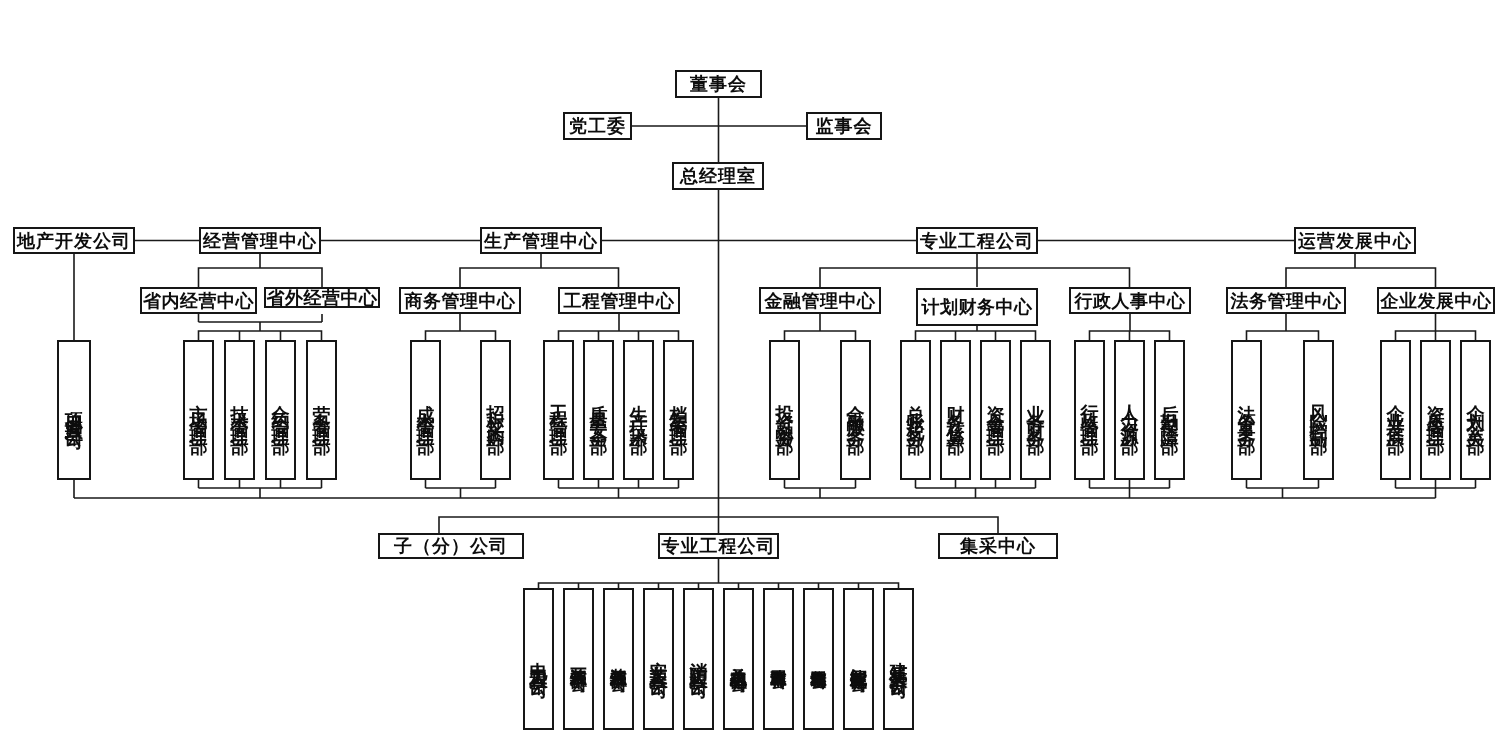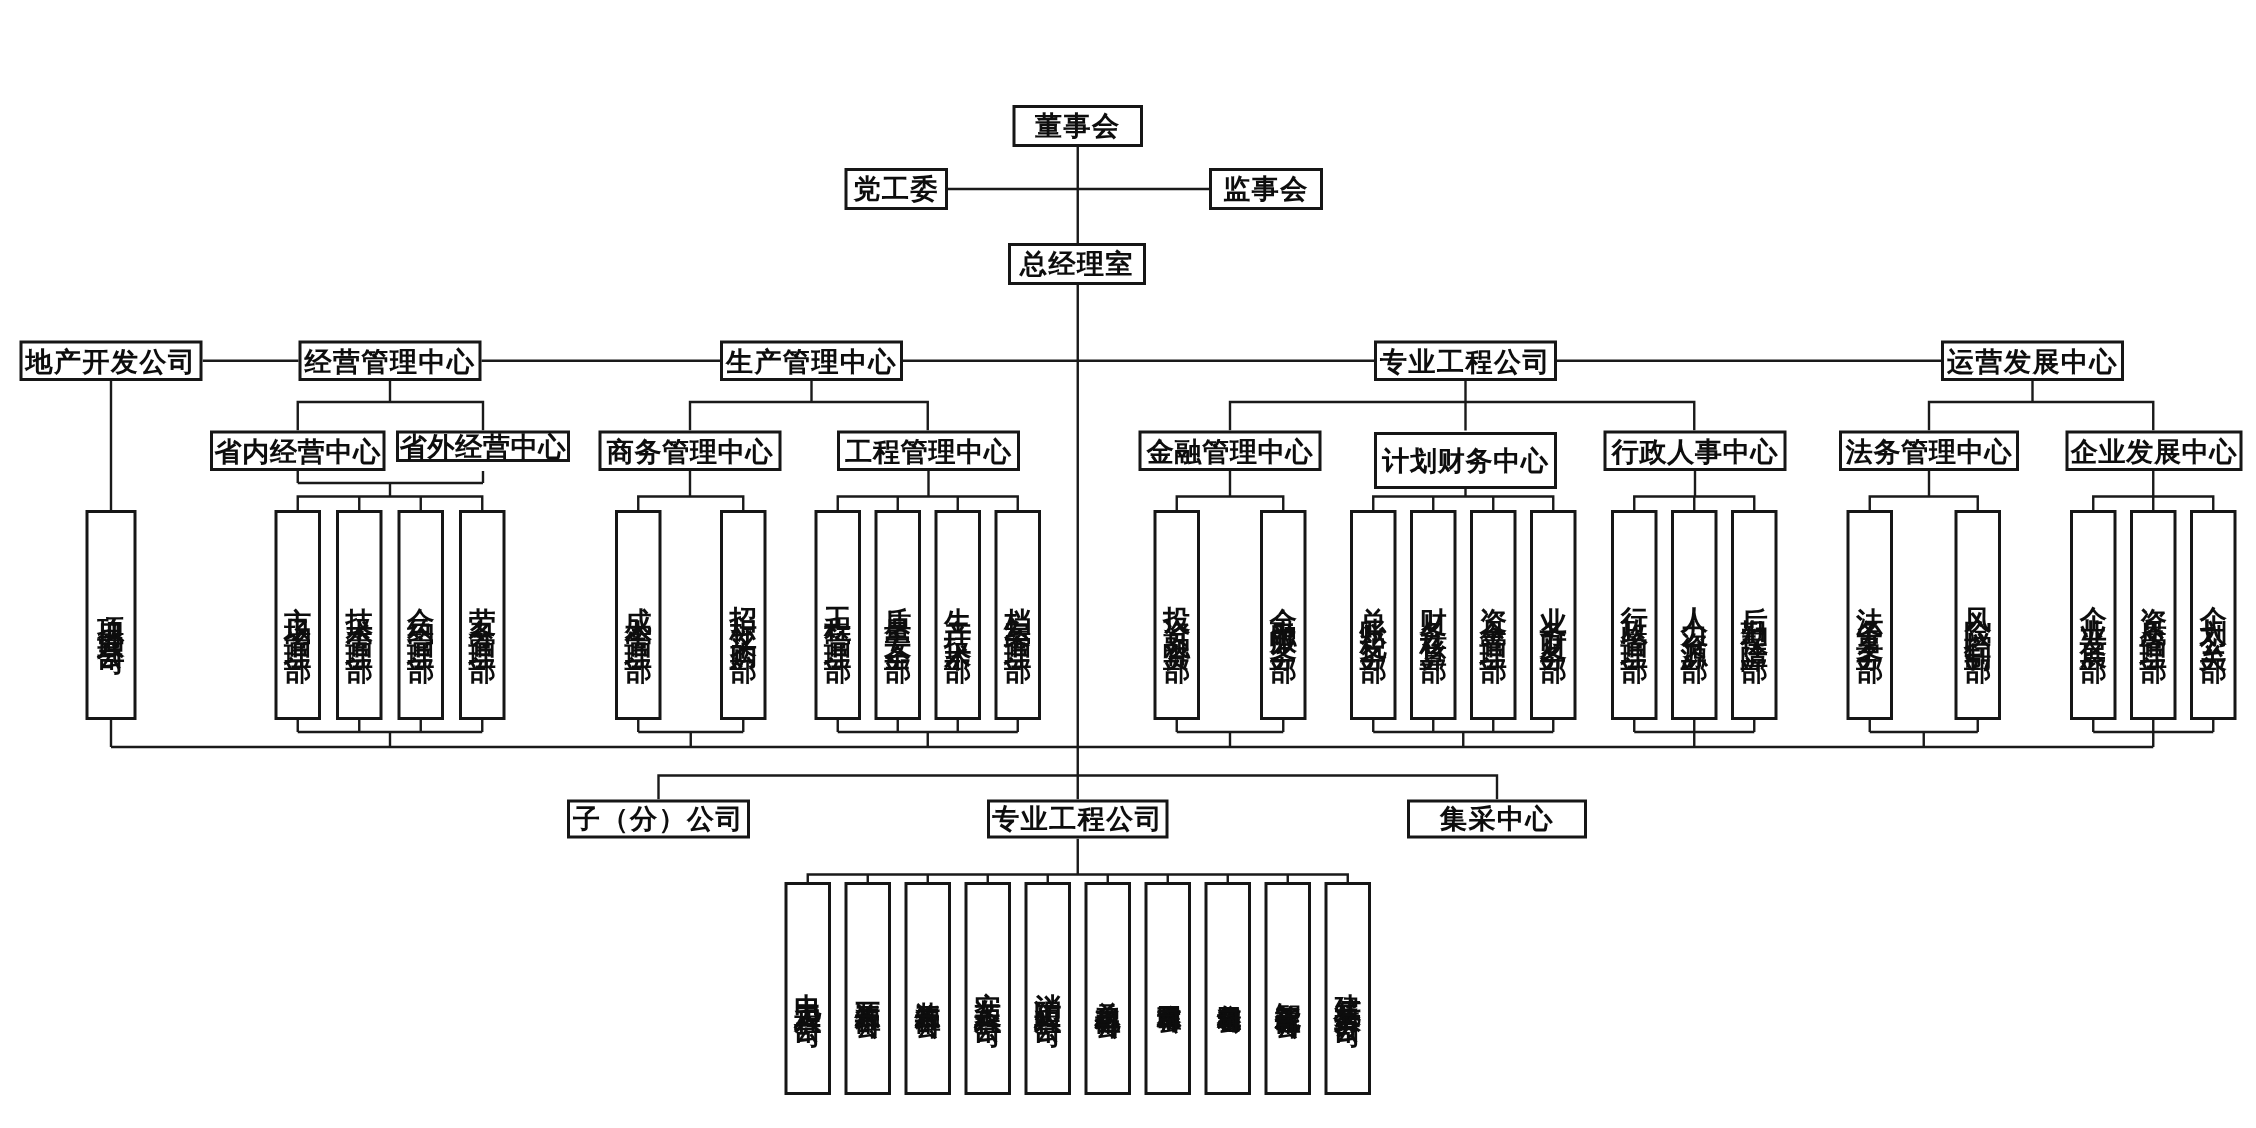--- a/index.html
+++ b/index.html
@@ -124,21 +124,21 @@
   <div class="box vbox v5" style="left:1114px;top:340px;width:31px;height:140px">人力资源部</div>
   <div class="box vbox v5" style="left:1154px;top:340px;width:31px;height:140px">后勤保障部</div>
 
   <div class="box vbox v5" style="left:1231px;top:340px;width:31px;height:140px">法务事务部</div>
   <div class="box vbox v5" style="left:1303px;top:340px;width:31px;height:140px">风险控制部</div>
 
   <div class="box vbox v5" style="left:1380px;top:340px;width:31px;height:140px">企业发展部</div>
   <div class="box vbox v5" style="left:1420px;top:340px;width:31px;height:140px">资质管理部</div>
   <div class="box vbox v5" style="left:1460px;top:340px;width:31px;height:140px">企划公关部</div>
 
-  <div class="box hbox" style="left:378px;top:533px;width:122px;height:26px">子（分）公司</div>
+  <div class="box hbox" style="left:378px;top:533px;width:146px;height:26px">子（分）公司</div>
   <div class="box hbox" style="left:658px;top:533px;width:121px;height:26px">专业工程公司</div>
   <div class="box hbox" style="left:938px;top:533px;width:120px;height:26px">集采中心</div>
 
   <div class="box vbox v6" style="left:523px;top:588px;width:31px;height:142px">电力工程公司</div>
   <div class="box vbox v7" style="left:563px;top:588px;width:31px;height:142px">装饰工程一公司</div>
   <div class="box vbox v7" style="left:603px;top:588px;width:31px;height:142px">装饰工程二公司</div>
   <div class="box vbox v6" style="left:643px;top:588px;width:31px;height:142px">安装工程公司</div>
   <div class="box vbox v6" style="left:683px;top:588px;width:31px;height:142px">消防工程公司</div>
   <div class="box vbox v7" style="left:723px;top:588px;width:31px;height:142px">总承包工程公司</div>
   <div class="box vbox v8" style="left:763px;top:588px;width:31px;height:142px">市政园林工程公司</div>

